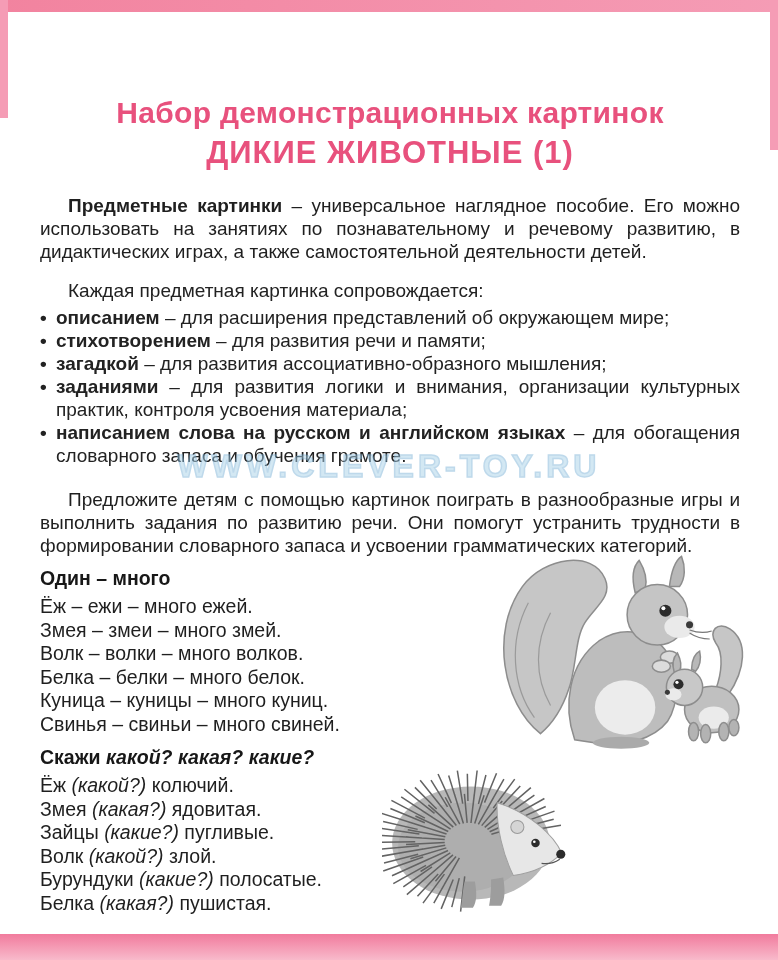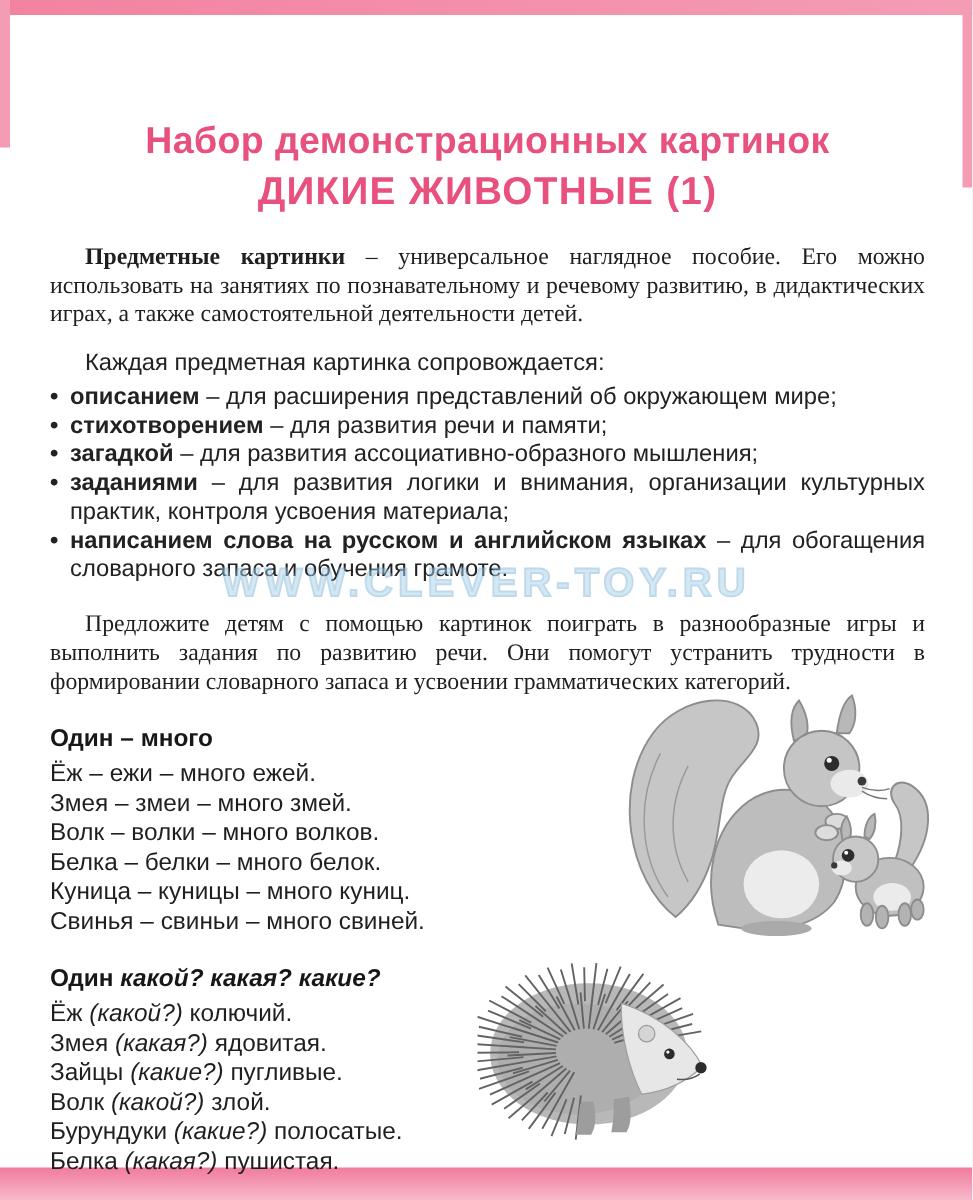--- a/index.html
+++ b/index.html
@@ -11,29 +11,29 @@
   
   .bar-top{position:absolute;top:0;left:0;right:0;height:12px;background:linear-gradient(90deg,var(--bar-top,#f2839f),var(--bar-side,#f59cb5));}
   .bar-left{position:absolute;top:0;left:0;width:8px;height:118px;background:var(--bar-side,#f59cb5);}
   .bar-right{position:absolute;top:0;right:0;width:8px;height:150px;background:var(--bar-side,#f59cb5);}
   .bar-bottom{position:absolute;bottom:0;left:0;right:0;height:26px;
     background:linear-gradient(180deg,var(--bar-bottom-a,#f17b9d),var(--bar-bottom-b,#f8bacb));}
   .content{position:absolute;left:40px;right:38px;top:0;}
   .title{margin-top:94px;text-align:center;color:var(--accent,#e8517d);font-weight:bold;}
   .title .t1{font-size:30px;line-height:38px;letter-spacing:.3px;}
   .title .t2{font-size:31px;line-height:42px;letter-spacing:1px;}
-  .para{font-size:19px;line-height:23px;text-align:justify;text-indent:28px;margin:0;color:#1f1f1f;font-family:Liberation Serif, serif;}
+  .para{font-size:19px;line-height:23px;text-align:justify;text-indent:28px;margin:0;color:#1f1f1f;}
   .intro{margin-top:20px;}
   .lead-heading{margin-top:16px;font-size:19px;line-height:23px;text-indent:28px;}
   .bullets{margin-top:4px;}
   .bullet{display:flex;font-size:19px;line-height:23px;}
   .bullet .dot{flex:0 0 16px;width:16px;font-weight:bold;}
   .bullet .bt{flex:1;text-align:justify;}
   .suggest{margin-top:21px;}
-  .section{margin-top:22px;max-width:430px;}
+  .section{margin-top:9px;max-width:430px;}
   .section h3{font-size:19.5px;line-height:24px;font-weight:bold;margin:0 0 5px 0;color:#171717;}
   .section .line{font-size:19.5px;line-height:23.5px;color:#1f1f1f;}
   .sayline i, .section h3 i{font-style:italic;}
   
   .watermark{
     position:absolute;left:0;right:0;top:448px;text-align:center;z-index:3;pointer-events:none;
     font-size:32px;font-weight:800;letter-spacing:4px;color:var(--wm,#a9d2e9);opacity:.5;
     -webkit-text-stroke:1.5px #7fb4d8;white-space:nowrap;
   }
   
@@ -92,21 +92,21 @@
       <h3>Один – много</h3>
       <div class="line">Ёж – ежи – много ежей.</div>
       <div class="line">Змея – змеи – много змей.</div>
       <div class="line">Волк – волки – много волков.</div>
       <div class="line">Белка – белки – много белок.</div>
       <div class="line">Куница – куницы – много куниц.</div>
       <div class="line">Свинья – свиньи – много свиней.</div>
     </div>
 
     <div class="section">
-      <h3><span>Один </span><i>какой? какая? какие?</i></h3>
+      <h3><span>Скажи </span><i>какой? какая? какие?</i></h3>
       <div class="line sayline"><span>Ёж </span><i>(какой?)</i><span> колючий.</span></div>
       <div class="line sayline"><span>Змея </span><i>(какая?)</i><span> ядовитая.</span></div>
       <div class="line sayline"><span>Зайцы </span><i>(какие?)</i><span> пугливые.</span></div>
       <div class="line sayline"><span>Волк </span><i>(какой?)</i><span> злой.</span></div>
       <div class="line sayline"><span>Бурундуки </span><i>(какие?)</i><span> полосатые.</span></div>
       <div class="line sayline"><span>Белка </span><i>(какая?)</i><span> пушистая.</span></div>
     </div>
   </div>
 
   <svg class="squirrels" viewBox="0 0 272 212" xmlns="http://www.w3.org/2000/svg">

